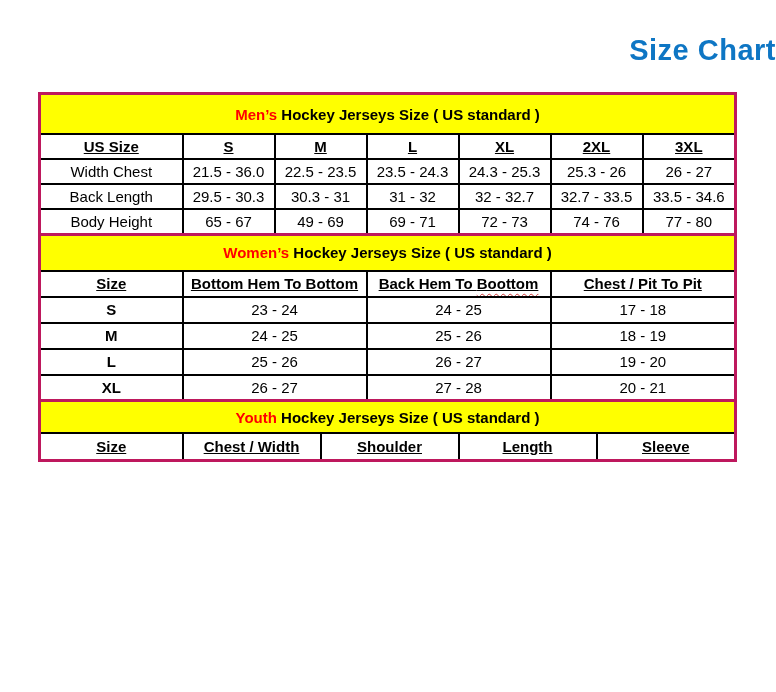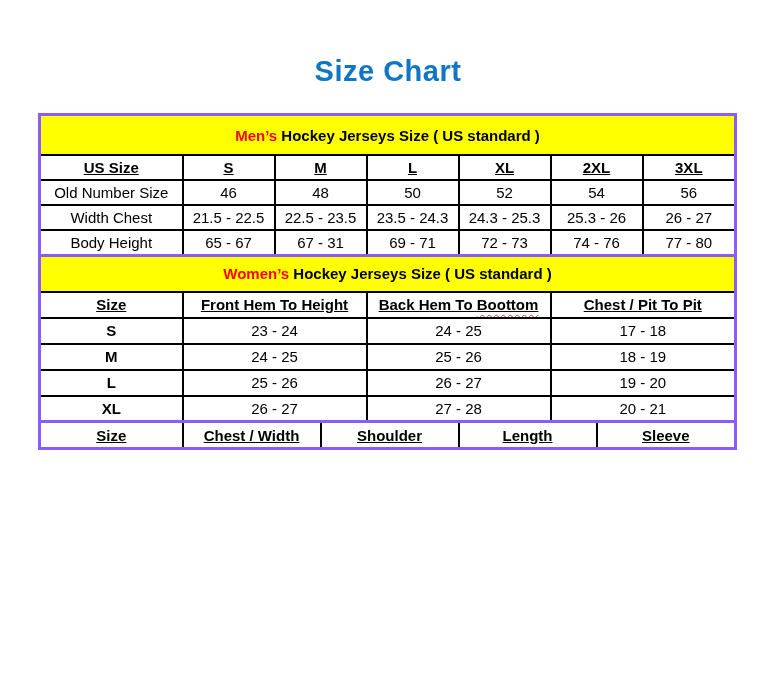--- a/index.html
+++ b/index.html
@@ -10,39 +10,39 @@
   .page {
     position: relative;
     width: 776px;
     height: 692px;
     background: #ffffff;
     font-family: "Liberation Sans", sans-serif;
     color: #000000;
     overflow: hidden;
   }
   .title-wrap {
-    padding-top: 55px;
+    padding-top: 34px;
     height: 58px;
-    text-align: center;
+    text-align: right;
   }
   .page-title {
     font-size: 29px;
     font-weight: bold;
     color: #0e76c4;
     letter-spacing: 0.5px;
   }
   .tables-wrap {
     width: 696px;
     margin-left: 38px;
   }
   table.size-table {
     border-collapse: collapse;
     table-layout: fixed;
     width: 696px;
-    border: 3px solid #8b5cf6;
+    border: 3px solid #be185d;
   }
   table.size-table + table.size-table {
     margin-top: -3px;
   }
   table.size-table td {
     border: 2px solid #000000;
     text-align: center;
     vertical-align: middle;
     font-size: 15px;
     padding: 1px 2px;
@@ -102,41 +102,41 @@
       <tr class="mens-row">
         <td class="hdr">US Size</td>
         <td class="hdr">S</td>
         <td class="hdr">M</td>
         <td class="hdr">L</td>
         <td class="hdr">XL</td>
         <td class="hdr">2XL</td>
         <td class="hdr">3XL</td>
       </tr>
       <tr class="mens-row">
-        <td>Old Number Size</td>
-        <td>46</td>
-        <td>48</td>
-        <td>50</td>
-        <td>52</td>
-        <td>54</td>
-        <td>56</td>
-      </tr>
-      <tr class="mens-row">
         <td>Width Chest</td>
-        <td>21.5 - 22.5</td>
+        <td>21.5 - 36.0</td>
         <td>22.5 - 23.5</td>
         <td>23.5 - 24.3</td>
         <td>24.3 - 25.3</td>
         <td>25.3 - 26</td>
         <td>26 - 27</td>
       </tr>
       <tr class="mens-row">
+        <td>Back Length</td>
+        <td>29.5 - 30.3</td>
+        <td>30.3 - 31</td>
+        <td>31 - 32</td>
+        <td>32 - 32.7</td>
+        <td>32.7 - 33.5</td>
+        <td>33.5 - 34.6</td>
+      </tr>
+      <tr class="mens-row">
         <td>Body Height</td>
         <td>65 - 67</td>
-        <td>67 - 31</td>
+        <td>49 - 69</td>
         <td>69 - 71</td>
         <td>72 - 73</td>
         <td>74 - 76</td>
         <td>77 - 80</td>
       </tr>
     </tbody>
       </table>
 
     <table class="size-table">
       <colgroup>
@@ -146,21 +146,21 @@
           <col style="width:185px">
       </colgroup>
       <tbody>
           <tr>
         <td colspan="4" class="band band-womens">
           <span class="hl">Women’s</span><span> Hockey Jerseys Size ( US standard )</span>
         </td>
       </tr>
       <tr class="womens-row">
         <td class="hdr">Size</td>
-        <td class="hdr">Front Hem To Height</td>
+        <td class="hdr">Bottom Hem To Bottom</td>
         <td class="hdr"><span>Back Hem To </span><span class="misspelled">Boottom</span></td>
         <td class="hdr">Chest / Pit To Pit</td>
       </tr>
       <tr class="womens-row">
         <td class="size-label">S</td>
         <td>23 - 24</td>
         <td>24 - 25</td>
         <td>17 - 18</td>
       </tr>
       <tr class="womens-row">
@@ -186,20 +186,25 @@
 
     <table class="size-table">
       <colgroup>
         <col style="width:143px">
           <col style="width:138px">
           <col style="width:138px">
           <col style="width:138px">
           <col style="width:139px">
       </colgroup>
       <tbody>
+          <tr>
+        <td colspan="5" class="band band-youth">
+          <span class="hl">Youth</span><span> Hockey Jerseys Size ( US standard )</span>
+        </td>
+      </tr>
       <tr class="youth-row">
         <td class="hdr">Size</td>
         <td class="hdr">Chest / Width</td>
         <td class="hdr">Shoulder</td>
         <td class="hdr">Length</td>
         <td class="hdr">Sleeve</td>
       </tr>
     </tbody>
       </table>
 

